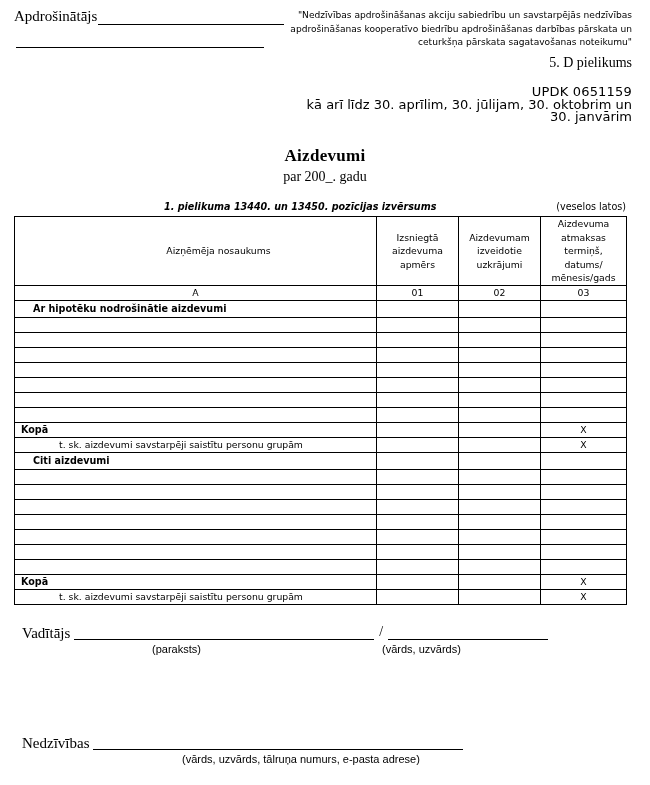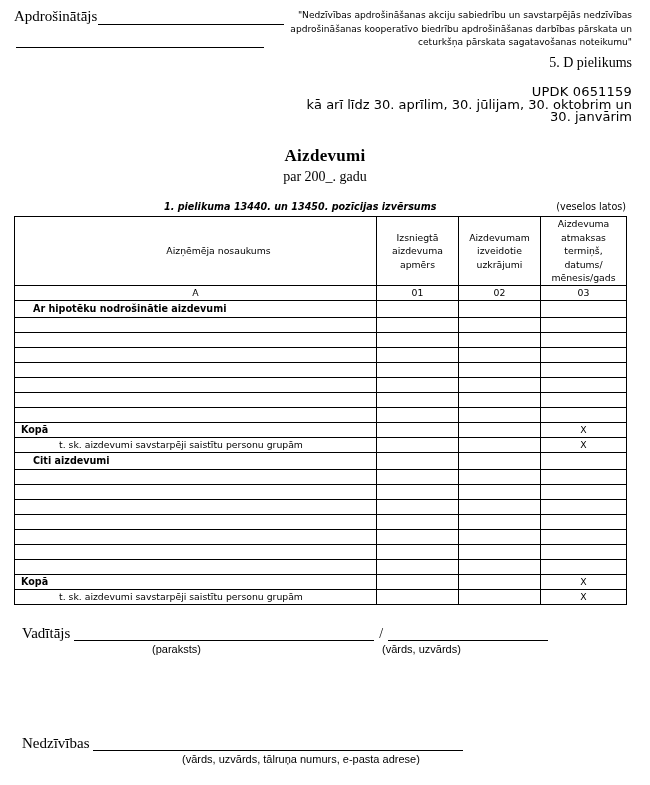--- a/index.html
+++ b/index.html
@@ -207,21 +207,21 @@
     left: 0;
     right: 0;
     top: 625px;
   }
   .sig-row {
     position: relative;
     margin: 0 22px;
   }
   .sig-line-wrap {
     display: flex;
-    align-items: center;
+    align-items: flex-start;
   }
   .sig-label {
     font-size: 15px;
     line-height: 17px;
     white-space: nowrap;
   }
   .rule {
     border-bottom: 1.5px solid #000;
     height: 14px;
   }

